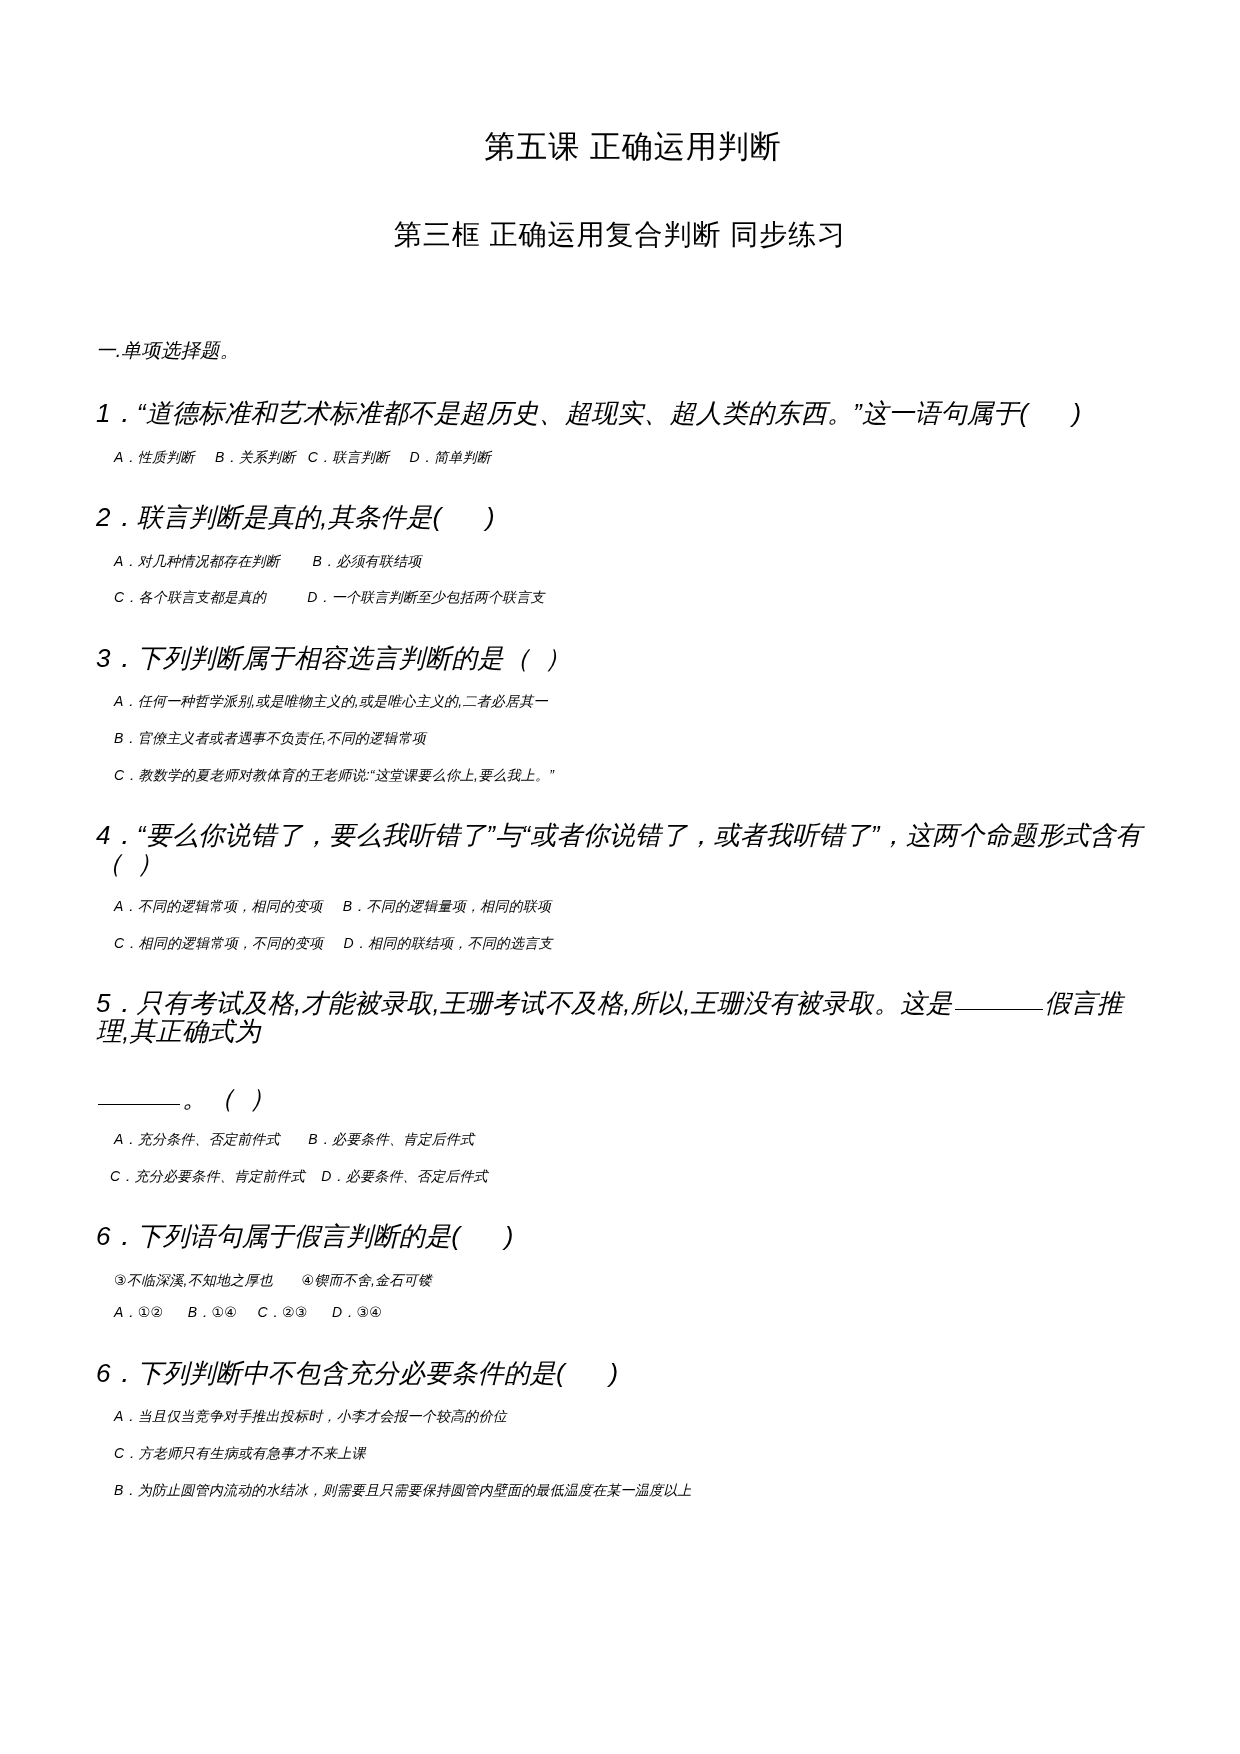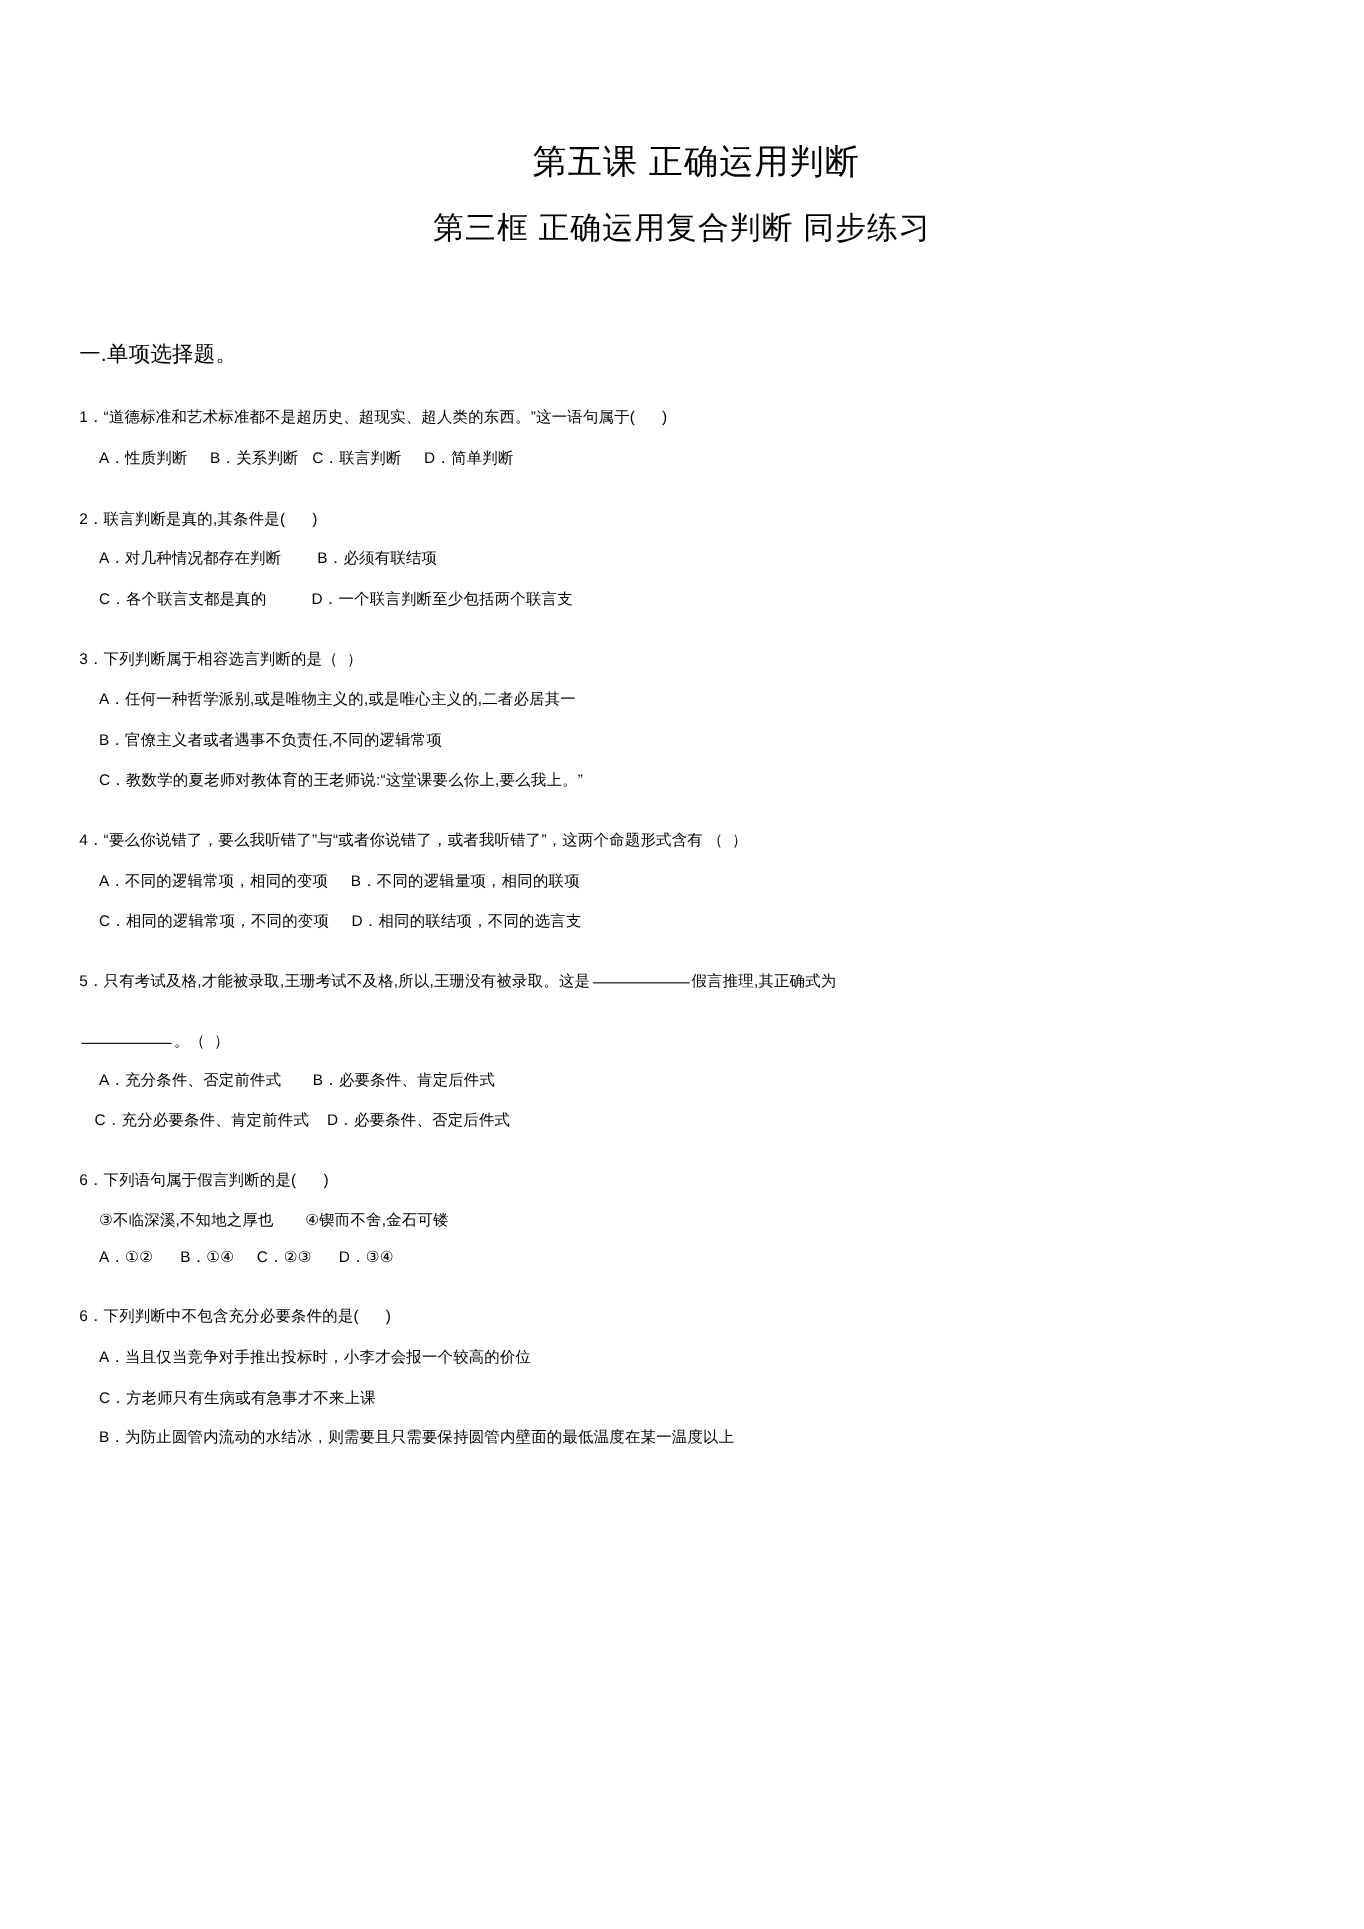--- a/index.html
+++ b/index.html
@@ -30,45 +30,46 @@
     letter-spacing: 1px;
     margin-top: 128px;
     line-height: 1.25;
     font-weight: normal;
     padding-left: 26px;
   }
   .title-sub {
     text-align: center;
     font-size: 28px;
     letter-spacing: 1px;
-    margin-top: 22px;
+    margin-top: 50px;
     line-height: 1.25;
     font-weight: normal;
   }
 
   
   .content {
     margin-top: 88px;
-    padding-left: 72px;
+    padding-left: 96px;
     padding-right: 86px;
     font-size: 19.5px;
     line-height: 1.05;
+    font-style: italic;
   }
 
   .section-head {
     font-size: 19.5px;
     margin-bottom: 24px;
     letter-spacing: 0.2px;
   }
 
   .q {
     margin-bottom: 0;
   }
   .q-stem {
-    font-size: 14px;
+    font-size: 26px;
     margin-bottom: 22px;
     letter-spacing: 0.2px;
     white-space: pre-wrap;
     margin-top: 40px;
   }
   .q-stem.wrap2 {
     margin-bottom: 20px;
   }
   .opt-row {
     font-size: 14px;

